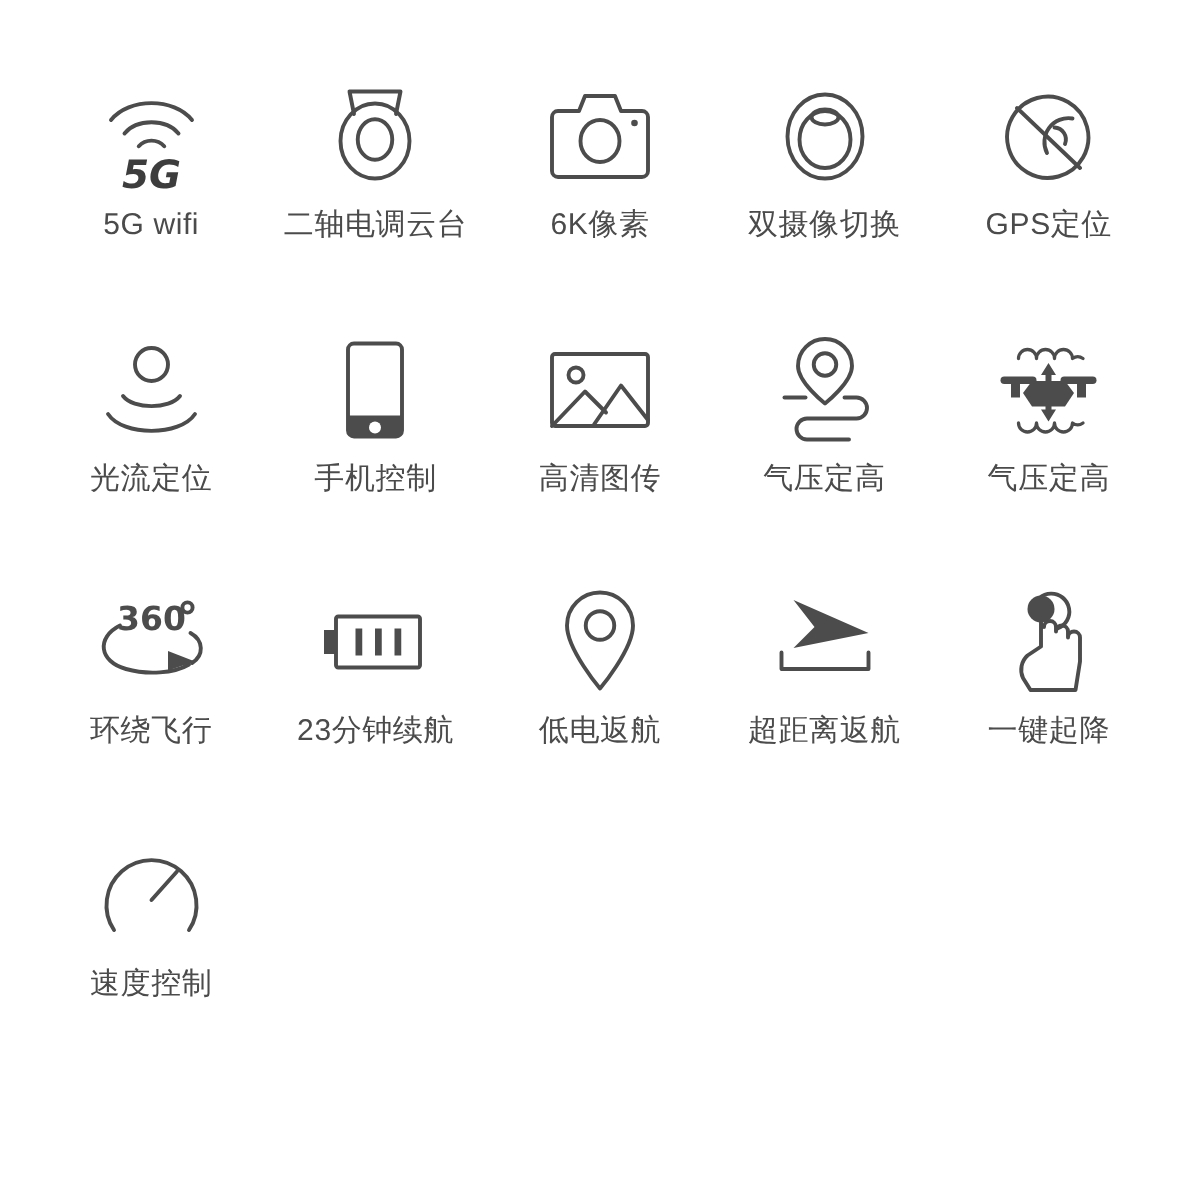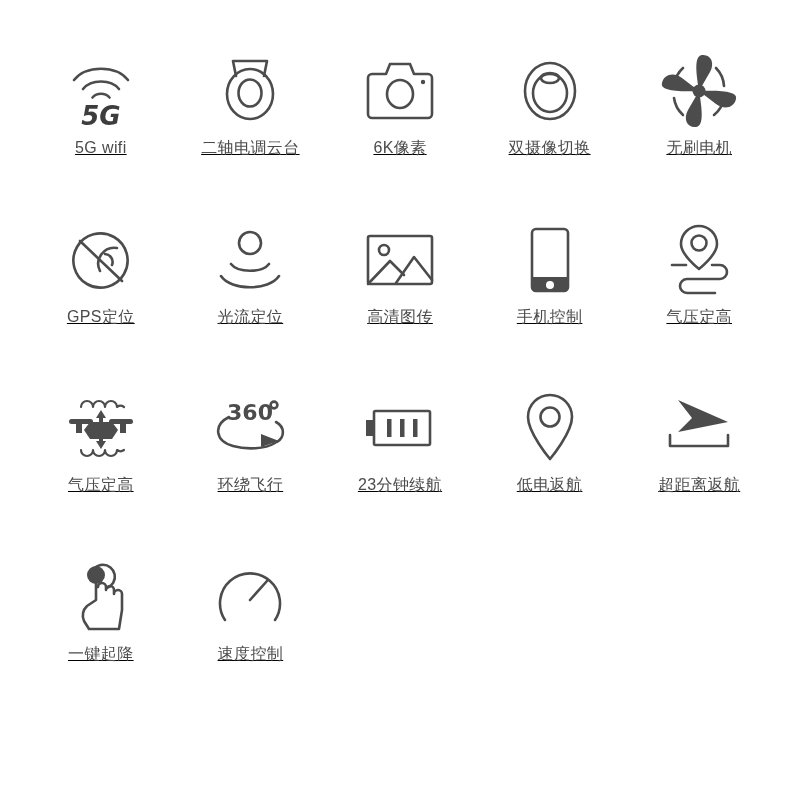--- a/index.html
+++ b/index.html
@@ -17,21 +17,20 @@
   #feature-grid {
     width: 800px;
     height: 800px;
     box-sizing: border-box;
     padding: 52px 26px 74px 26px;
     display: grid;
     grid-template-columns: repeat(5, 1fr);
     grid-template-rows: repeat(4, 1fr);
     column-gap: 0px;
     row-gap: 0px;
-    text-decoration: underline;
   }
   .feature-cell {
     display: flex;
     flex-direction: column;
     align-items: center;
     justify-content: flex-start;
   }
   .icon-box {
     width: 82px;
     height: 78px;
@@ -40,21 +39,21 @@
     justify-content: center;
   }
   .icon-box svg {
     display: block;
     width: 100%;
     height: 100%;
     overflow: visible;
   }
   .feature-label {
     margin-top: 9px;
-    font-size: 16px;
+    font-size: 20px;
     line-height: 1.1;
     color: #4b4b4b;
     letter-spacing: 0.4px;
     white-space: nowrap;
     text-align: center;
   }
   .stroke {
     fill: none;
     stroke: #4c4c4c;
     stroke-width: 2.6;
@@ -130,36 +129,20 @@
       <svg viewBox="0 0 82 78">
         <ellipse class="stroke" cx="41" cy="39" rx="25" ry="28"></ellipse>
         <ellipse class="stroke" cx="41" cy="41" rx="17" ry="19"></ellipse>
         <ellipse class="stroke" cx="41" cy="26" rx="9" ry="5"></ellipse>
       </svg>
     </div>
     <div class="feature-label">双摄像切换</div>
   </div>
 
 
-  <div class="feature-cell">
-    <div class="icon-box">
-      <svg viewBox="0 0 82 78">
-        <path class="solid" d="M41 39 L24 26 C16 20, 6 22, 4 31 C2 38, 16 40, 41 39 Z"></path>
-        <path class="solid" d="M41 39 L58 52 C66 58, 76 56, 78 47 C80 40, 66 38, 41 39 Z"></path>
-        <path class="solid" d="M41 39 L52 20 C57 11, 53 2, 44 3 C37 4, 37 16, 41 39 Z"></path>
-        <path class="solid" d="M41 39 L30 58 C25 67, 29 76, 38 75 C45 74, 45 62, 41 39 Z"></path>
-        <circle class="solid" cx="41" cy="39" r="6.5"></circle>
-        <path class="stroke" d="M58 16 A28 28 0 0 1 66 34" stroke-width="3.4"></path>
-        <path class="stroke" d="M66 46 A28 28 0 0 1 56 63" stroke-width="3.4"></path>
-        <path class="stroke" d="M25 63 A28 28 0 0 1 16 46" stroke-width="3.4"></path>
-        <path class="stroke" d="M16 33 A28 28 0 0 1 25 16" stroke-width="3.4"></path>
-      </svg>
-    </div>
-    <div class="feature-label">无刷电机</div>
-  </div>
 
   <div class="feature-cell">
     <div class="icon-box">
       <svg viewBox="0 0 82 78">
         <path class="stroke" d="M54 16 A26 26 0 1 1 27 63 A26 26 0 0 1 54 16" stroke-width="3"></path>
         <path class="stroke" d="M40 50 A16 16 0 0 1 57 27" stroke-width="3"></path>
         <path class="stroke" d="M52 44 A8 8 0 0 0 45 33" stroke-width="3"></path>
         <line class="stroke" x1="20" y1="20" x2="62" y2="60" stroke-width="3"></line>
       </svg>
     </div>
@@ -173,38 +156,38 @@
         <path class="stroke" d="M22 43 C29 52, 53 52, 60 43" stroke-width="3"></path>
         <path class="stroke" d="M12 55 C22 70, 60 70, 70 55" stroke-width="3"></path>
       </svg>
     </div>
     <div class="feature-label">光流定位</div>
   </div>
 
   <div class="feature-cell">
     <div class="icon-box">
       <svg viewBox="0 0 82 78">
+        <path class="stroke" d="M27 8 L55 8 A4 4 0 0 1 59 12 L59 66 A4 4 0 0 1 55 70 L27 70 A4 4 0 0 1 23 66 L23 12 A4 4 0 0 1 27 8 Z"></path>
+        <path class="solid" d="M23 56 L59 56 L59 66 A4 4 0 0 1 55 70 L27 70 A4 4 0 0 1 23 66 Z"></path>
+        <circle cx="41" cy="64" r="4" fill="#ffffff"></circle>
+      </svg>
+    </div>
+    <div class="feature-label">手机控制</div>
+  </div>
+
+  <div class="feature-cell">
+    <div class="icon-box">
+      <svg viewBox="0 0 82 78">
         <rect class="stroke" x="9" y="15" width="64" height="48" rx="2"></rect>
         <circle class="stroke" cx="25" cy="29" r="5" stroke-width="2.4"></circle>
         <path class="stroke" d="M9 63 L31 40 L45 54"></path>
         <path class="stroke" d="M37 62 L55 36 L73 59"></path>
       </svg>
     </div>
     <div class="feature-label">高清图传</div>
-  </div>
-
-  <div class="feature-cell">
-    <div class="icon-box">
-      <svg viewBox="0 0 82 78">
-        <path class="stroke" d="M27 8 L55 8 A4 4 0 0 1 59 12 L59 66 A4 4 0 0 1 55 70 L27 70 A4 4 0 0 1 23 66 L23 12 A4 4 0 0 1 27 8 Z"></path>
-        <path class="solid" d="M23 56 L59 56 L59 66 A4 4 0 0 1 55 70 L27 70 A4 4 0 0 1 23 66 Z"></path>
-        <circle cx="41" cy="64" r="4" fill="#ffffff"></circle>
-      </svg>
-    </div>
-    <div class="feature-label">手机控制</div>
   </div>
 
 
   <div class="feature-cell">
     <div class="icon-box">
       <svg viewBox="0 0 82 78">
         <path class="stroke" d="M41 5 A18 18 0 0 1 59 23 C59 34, 41 48, 41 48 C41 48, 23 34, 23 23 A18 18 0 0 1 41 5 Z"></path>
         <circle class="stroke" cx="41" cy="22" r="7.5"></circle>
         <path class="stroke" d="M14 44 L28 44"></path>
         <path class="stroke" d="M54 44 L62 44 A7 7 0 0 1 62 58 L29 58 A7 7 0 0 0 29 72 L57 72"></path>

